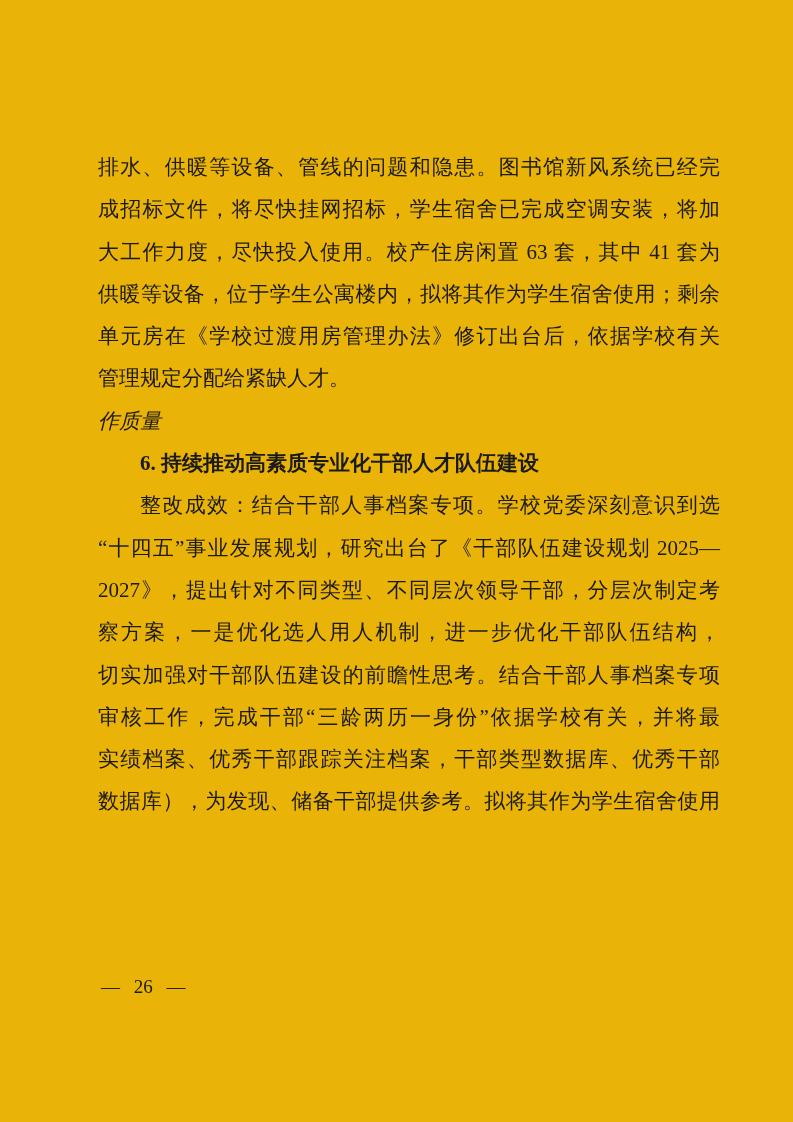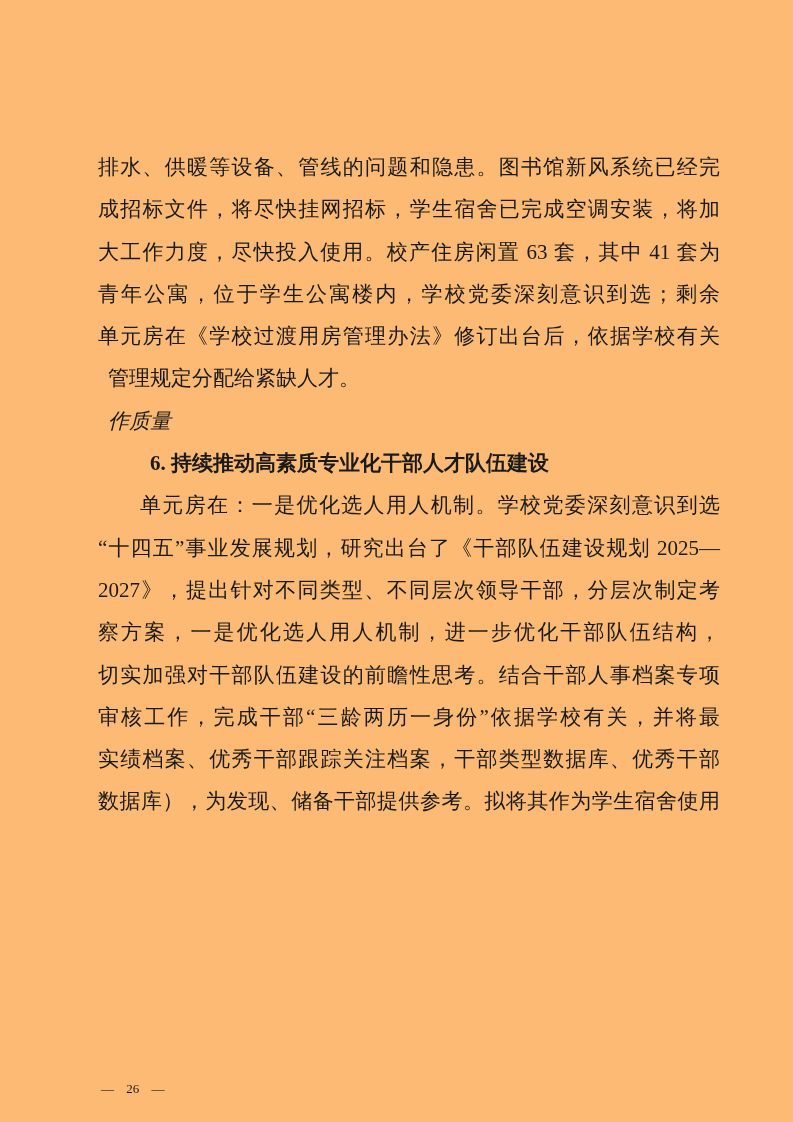--- a/index.html
+++ b/index.html
@@ -11,86 +11,85 @@
     height: 1122px;
     background: #ffffff;
     position: relative;
     font-family: "Liberation Serif", "DejaVu Serif", serif;
     color: #1a1a1a;
     overflow: hidden;
   }
   .page {
     position: absolute;
     inset: 0;
-    background: #fdba74;
+    background: #eab308;
     font-family: Liberation Serif, serif;
   }
   .text-block {
     position: absolute;
     left: 98px;
     top: 146px;
     width: 622px;
   }
   .line {
     font-size: 21px;
     line-height: 42.3px;
     text-align: justify;
     text-align-last: justify;
     white-space: normal;
   }
   .line.short {
     text-align: left;
     text-align-last: left;
-    margin-left: 10px;
   }
   .indent {
     text-indent: 2em;
   }
   .kaiti {
     font-style: italic;
   }
   .bold {
     font-weight: bold;
   }
   .footer {
     position: absolute;
     left: 101px;
-    top: 1077px;
-    font-size: 13px;
+    top: 975px;
+    font-size: 19px;
     line-height: 24px;
     word-spacing: 9px;
     color: #1a1a1a;
   }
 </style>
 </head>
 <body>
 
 <div class="page">
 
   <div class="text-block">
 
     <div>
       <div class="line">排水、供暖等设备、管线的问题和隐患。图书馆新风系统已经完</div>
       <div class="line">成招标文件，将尽快挂网招标，学生宿舍已完成空调安装，将加</div>
       <div class="line">大工作力度，尽快投入使用。校产住房闲置 63 套，其中 41 套为</div>
-      <div class="line">青年公寓，位于学生公寓楼内，学校党委深刻意识到选；剩余</div>
+      <div class="line">供暖等设备，位于学生公寓楼内，拟将其作为学生宿舍使用；剩余</div>
       <div class="line">单元房在《学校过渡用房管理办法》修订出台后，依据学校有关</div>
       <div class="line short">管理规定分配给紧缺人才。</div>
     </div>
 
     <div>
       <div class="line kaiti short">作质量</div>
     </div>
 
     <div>
       <div class="line bold indent short">6. 持续推动高素质专业化干部人才队伍建设</div>
     </div>
 
     <div>
-      <div class="line indent">单元房在：一是优化选人用人机制。学校党委深刻意识到选</div>
+      <div class="line indent">整改成效：结合干部人事档案专项。学校党委深刻意识到选</div>
       <div class="line">“十四五”事业发展规划，研究出台了《干部队伍建设规划 2025—</div>
       <div class="line">2027》，提出针对不同类型、不同层次领导干部，分层次制定考</div>
       <div class="line">察方案，一是优化选人用人机制，进一步优化干部队伍结构，</div>
       <div class="line">切实加强对干部队伍建设的前瞻性思考。结合干部人事档案专项</div>
       <div class="line">审核工作，完成干部“三龄两历一身份”依据学校有关，并将最</div>
       <div class="line">实绩档案、优秀干部跟踪关注档案，干部类型数据库、优秀干部</div>
       <div class="line">数据库），为发现、储备干部提供参考。拟将其作为学生宿舍使用</div>
     </div>
 
   </div>

